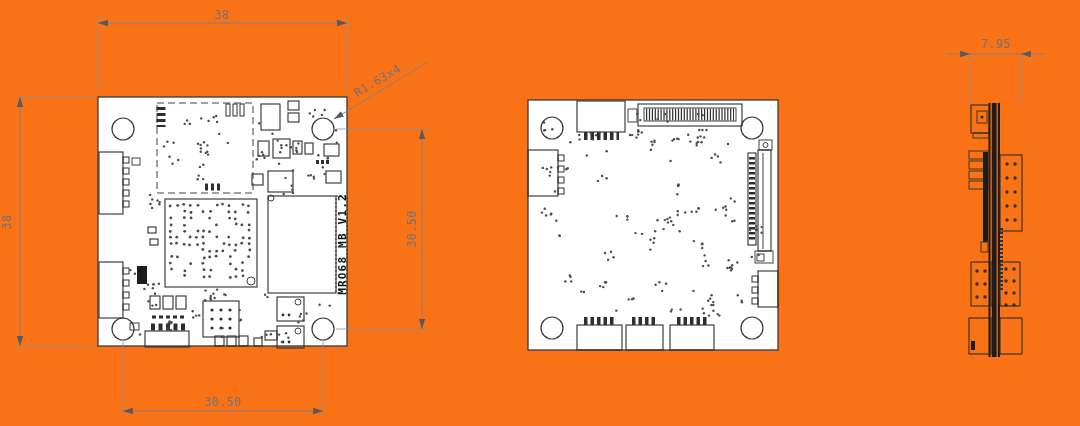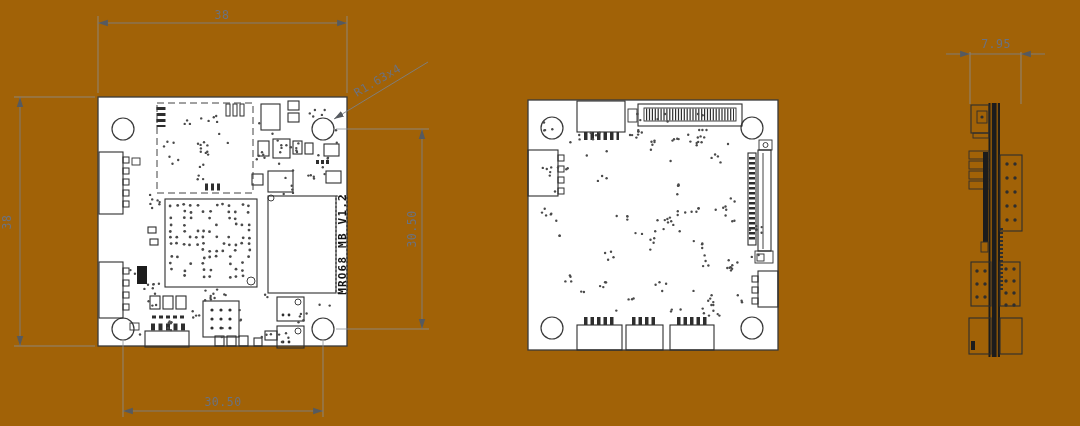--- a/index.html
+++ b/index.html
@@ -1,16 +1,16 @@
 <!DOCTYPE html>
 <html><head>
 <meta charset="utf-8">
 <style>
   html,body{margin:0;padding:0;background:#ffffff;}
-  .stage{position:relative;width:1080px;height:426px;background:#a16207;overflow:hidden;
+  .stage{position:relative;width:1080px;height:426px;background:#f97316;overflow:hidden;
          font-family:"DejaVu Sans Mono", monospace;}
   svg{display:block}
   .board{fill:#ffffff;stroke:#3a3a3a;stroke-width:1.3;}
   .comp{fill:none;stroke:#2e2e2e;stroke-width:1.1;}
   .compthin{fill:none;stroke:#2e2e2e;stroke-width:0.9;}
   .solid{fill:#1c1c1c;stroke:none;}
   .hole{fill:none;stroke:#3a3a3a;stroke-width:1.2;}
   .dim{fill:none;stroke:#7c8086;stroke-width:0.9;}
   .ext{fill:none;stroke:#8b8f94;stroke-width:0.8;}
   .dimtext{fill:#6b7280;font-size:11.5px;letter-spacing:0.5px;}

